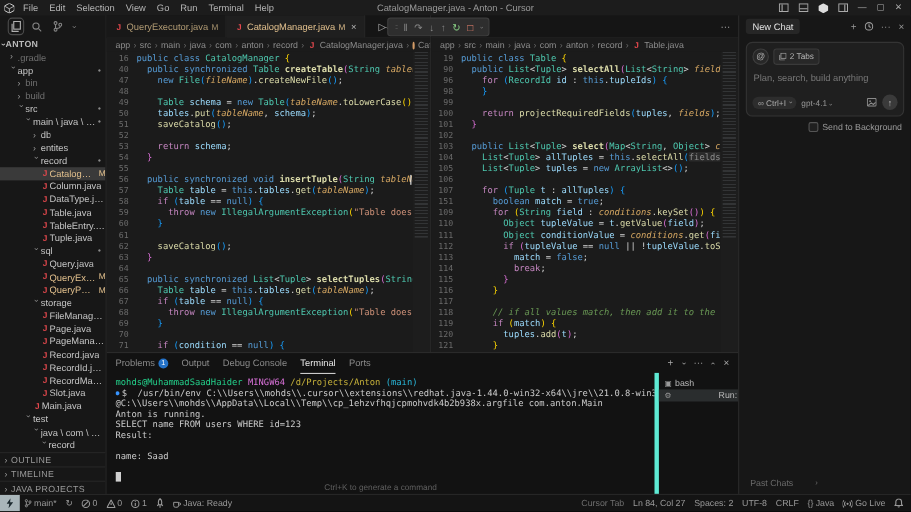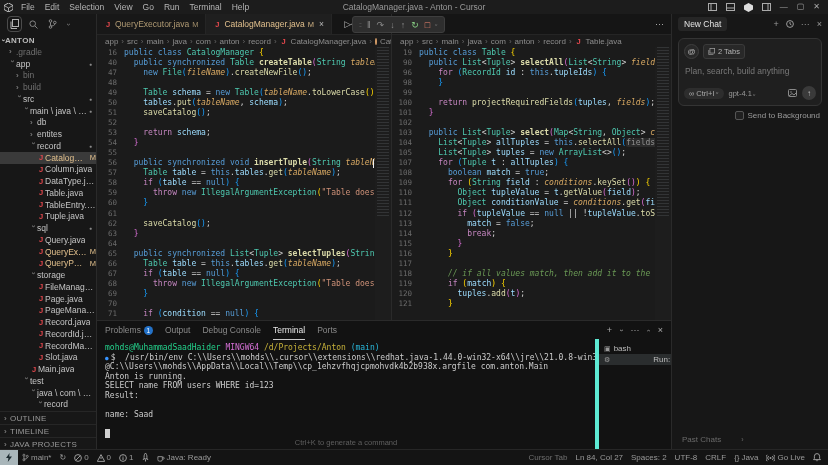--- a/index.html
+++ b/index.html
@@ -579,25 +579,29 @@
                 </div>
                 <div class="cl">
                   <span class="ln">104</span>
                   <span class="ct"><span class="tk-pl">    </span><span class="tk-ty">List</span><span class="tk-pl">&lt;</span><span class="tk-ty">Tuple</span><span class="tk-pl">&gt; </span><span class="tk-vr">allTuples </span><span class="tk-pl">= </span><span class="tk-kw">this</span><span class="tk-pl">.</span><span class="tk-fn">selectAll</span><span class="tk-b3">(</span><span class="tk-hi">fields:</span></span>
                 </div>
                 <div class="cl">
                   <span class="ln">105</span>
                   <span class="ct"><span class="tk-pl">    </span><span class="tk-ty">List</span><span class="tk-pl">&lt;</span><span class="tk-ty">Tuple</span><span class="tk-pl">&gt; </span><span class="tk-vr">tuples </span><span class="tk-pl">= </span><span class="tk-kw">new </span><span class="tk-ty">ArrayList</span><span class="tk-pl">&lt;&gt;</span><span class="tk-b3">()</span><span class="tk-pl">;</span></span>
                 </div>
                 <div class="cl">
+                  <span class="ln">106</span>
+                  <span class="ct"></span>
+                </div>
+                <div class="cl">
                   <span class="ln">107</span>
                   <span class="ct"><span class="tk-pl">    </span><span class="tk-ct">for </span><span class="tk-b3">(</span><span class="tk-ty">Tuple </span><span class="tk-vr">t </span><span class="tk-pl">: </span><span class="tk-vr">allTuples</span><span class="tk-b3">) </span><span class="tk-b3">{</span></span>
                 </div>
                 <div class="cl">
-                  <span class="ln">108</span>
+                  <span class="ln">151</span>
                   <span class="ct"><span class="tk-pl">      </span><span class="tk-kw">boolean </span><span class="tk-vr">match </span><span class="tk-pl">= </span><span class="tk-kw">true</span><span class="tk-pl">;</span></span>
                 </div>
                 <div class="cl">
                   <span class="ln">109</span>
                   <span class="ct"><span class="tk-pl">      </span><span class="tk-ct">for </span><span class="tk-b1">(</span><span class="tk-ty">String </span><span class="tk-vr">field </span><span class="tk-pl">: </span><span class="tk-pa">conditions</span><span class="tk-pl">.</span><span class="tk-fn">keySet</span><span class="tk-b2">()</span><span class="tk-b1">) </span><span class="tk-b1">{</span></span>
                 </div>
                 <div class="cl">
                   <span class="ln">110</span>
                   <span class="ct"><span class="tk-pl">        </span><span class="tk-ty">Object </span><span class="tk-vr">tupleValue </span><span class="tk-pl">= </span><span class="tk-vr">t</span><span class="tk-pl">.</span><span class="tk-fn">getValue</span><span class="tk-b2">(</span><span class="tk-vr">field</span><span class="tk-b2">)</span><span class="tk-pl">;</span></span>
                 </div>

